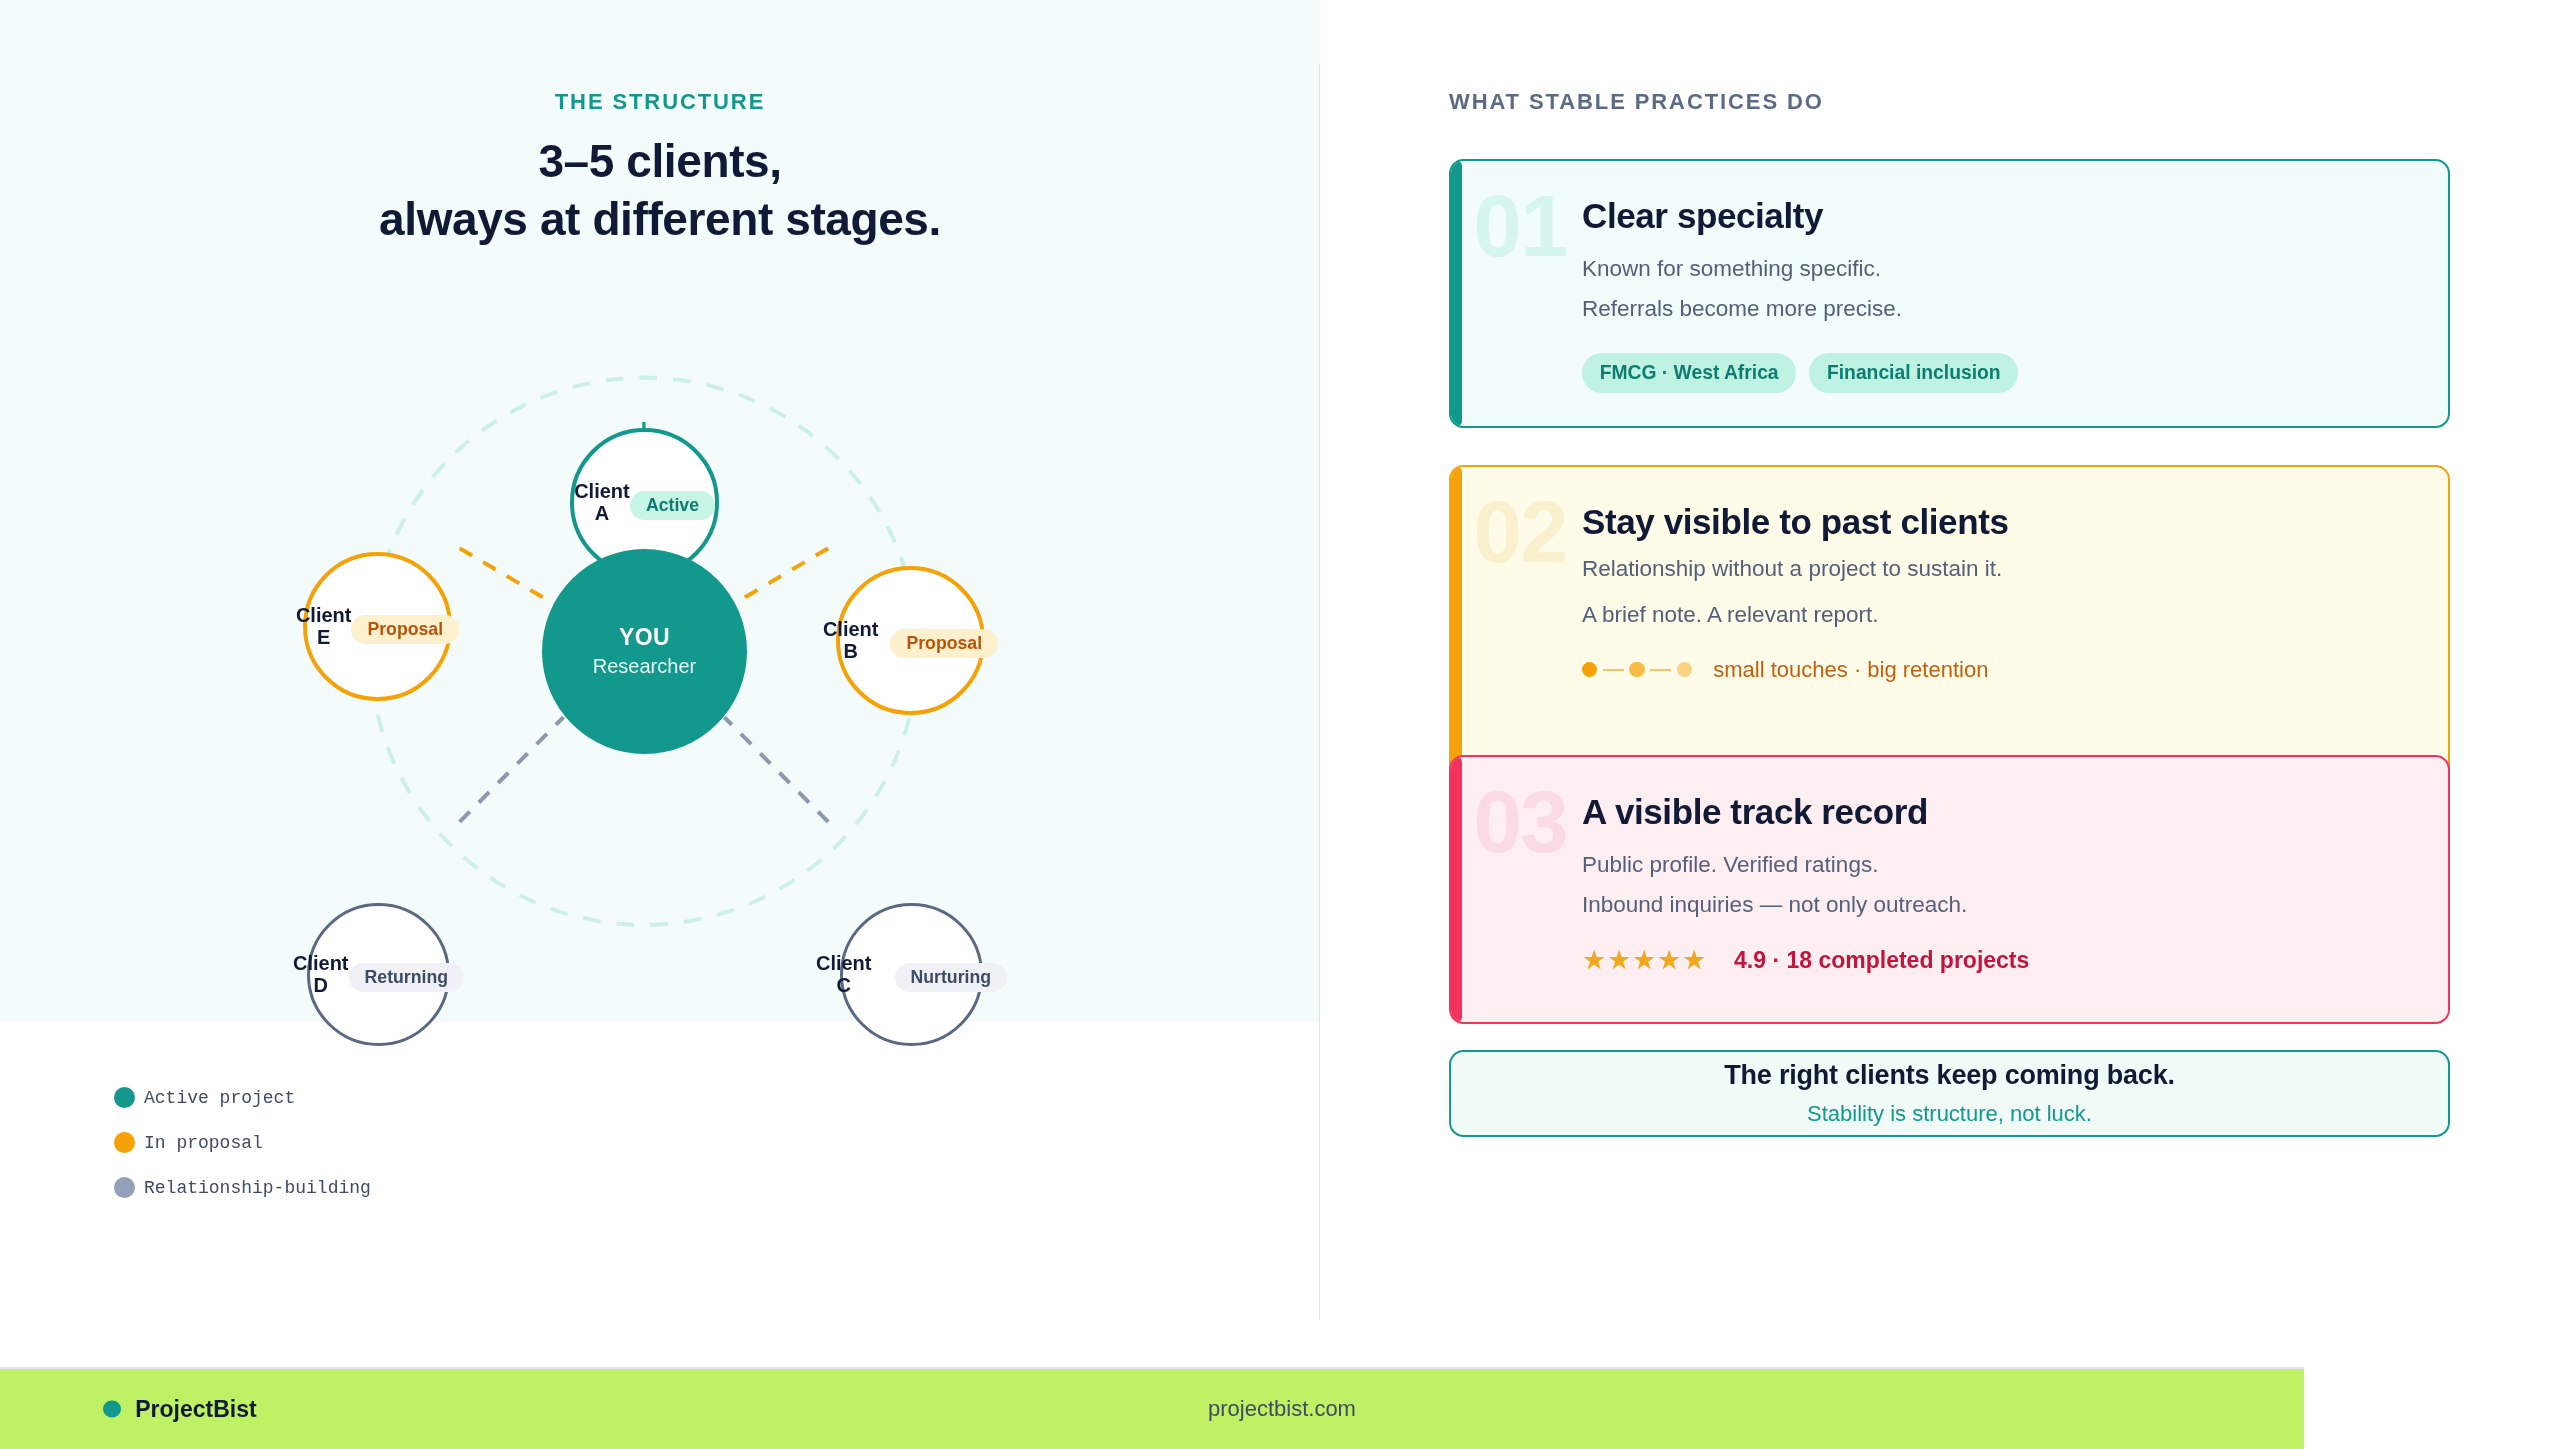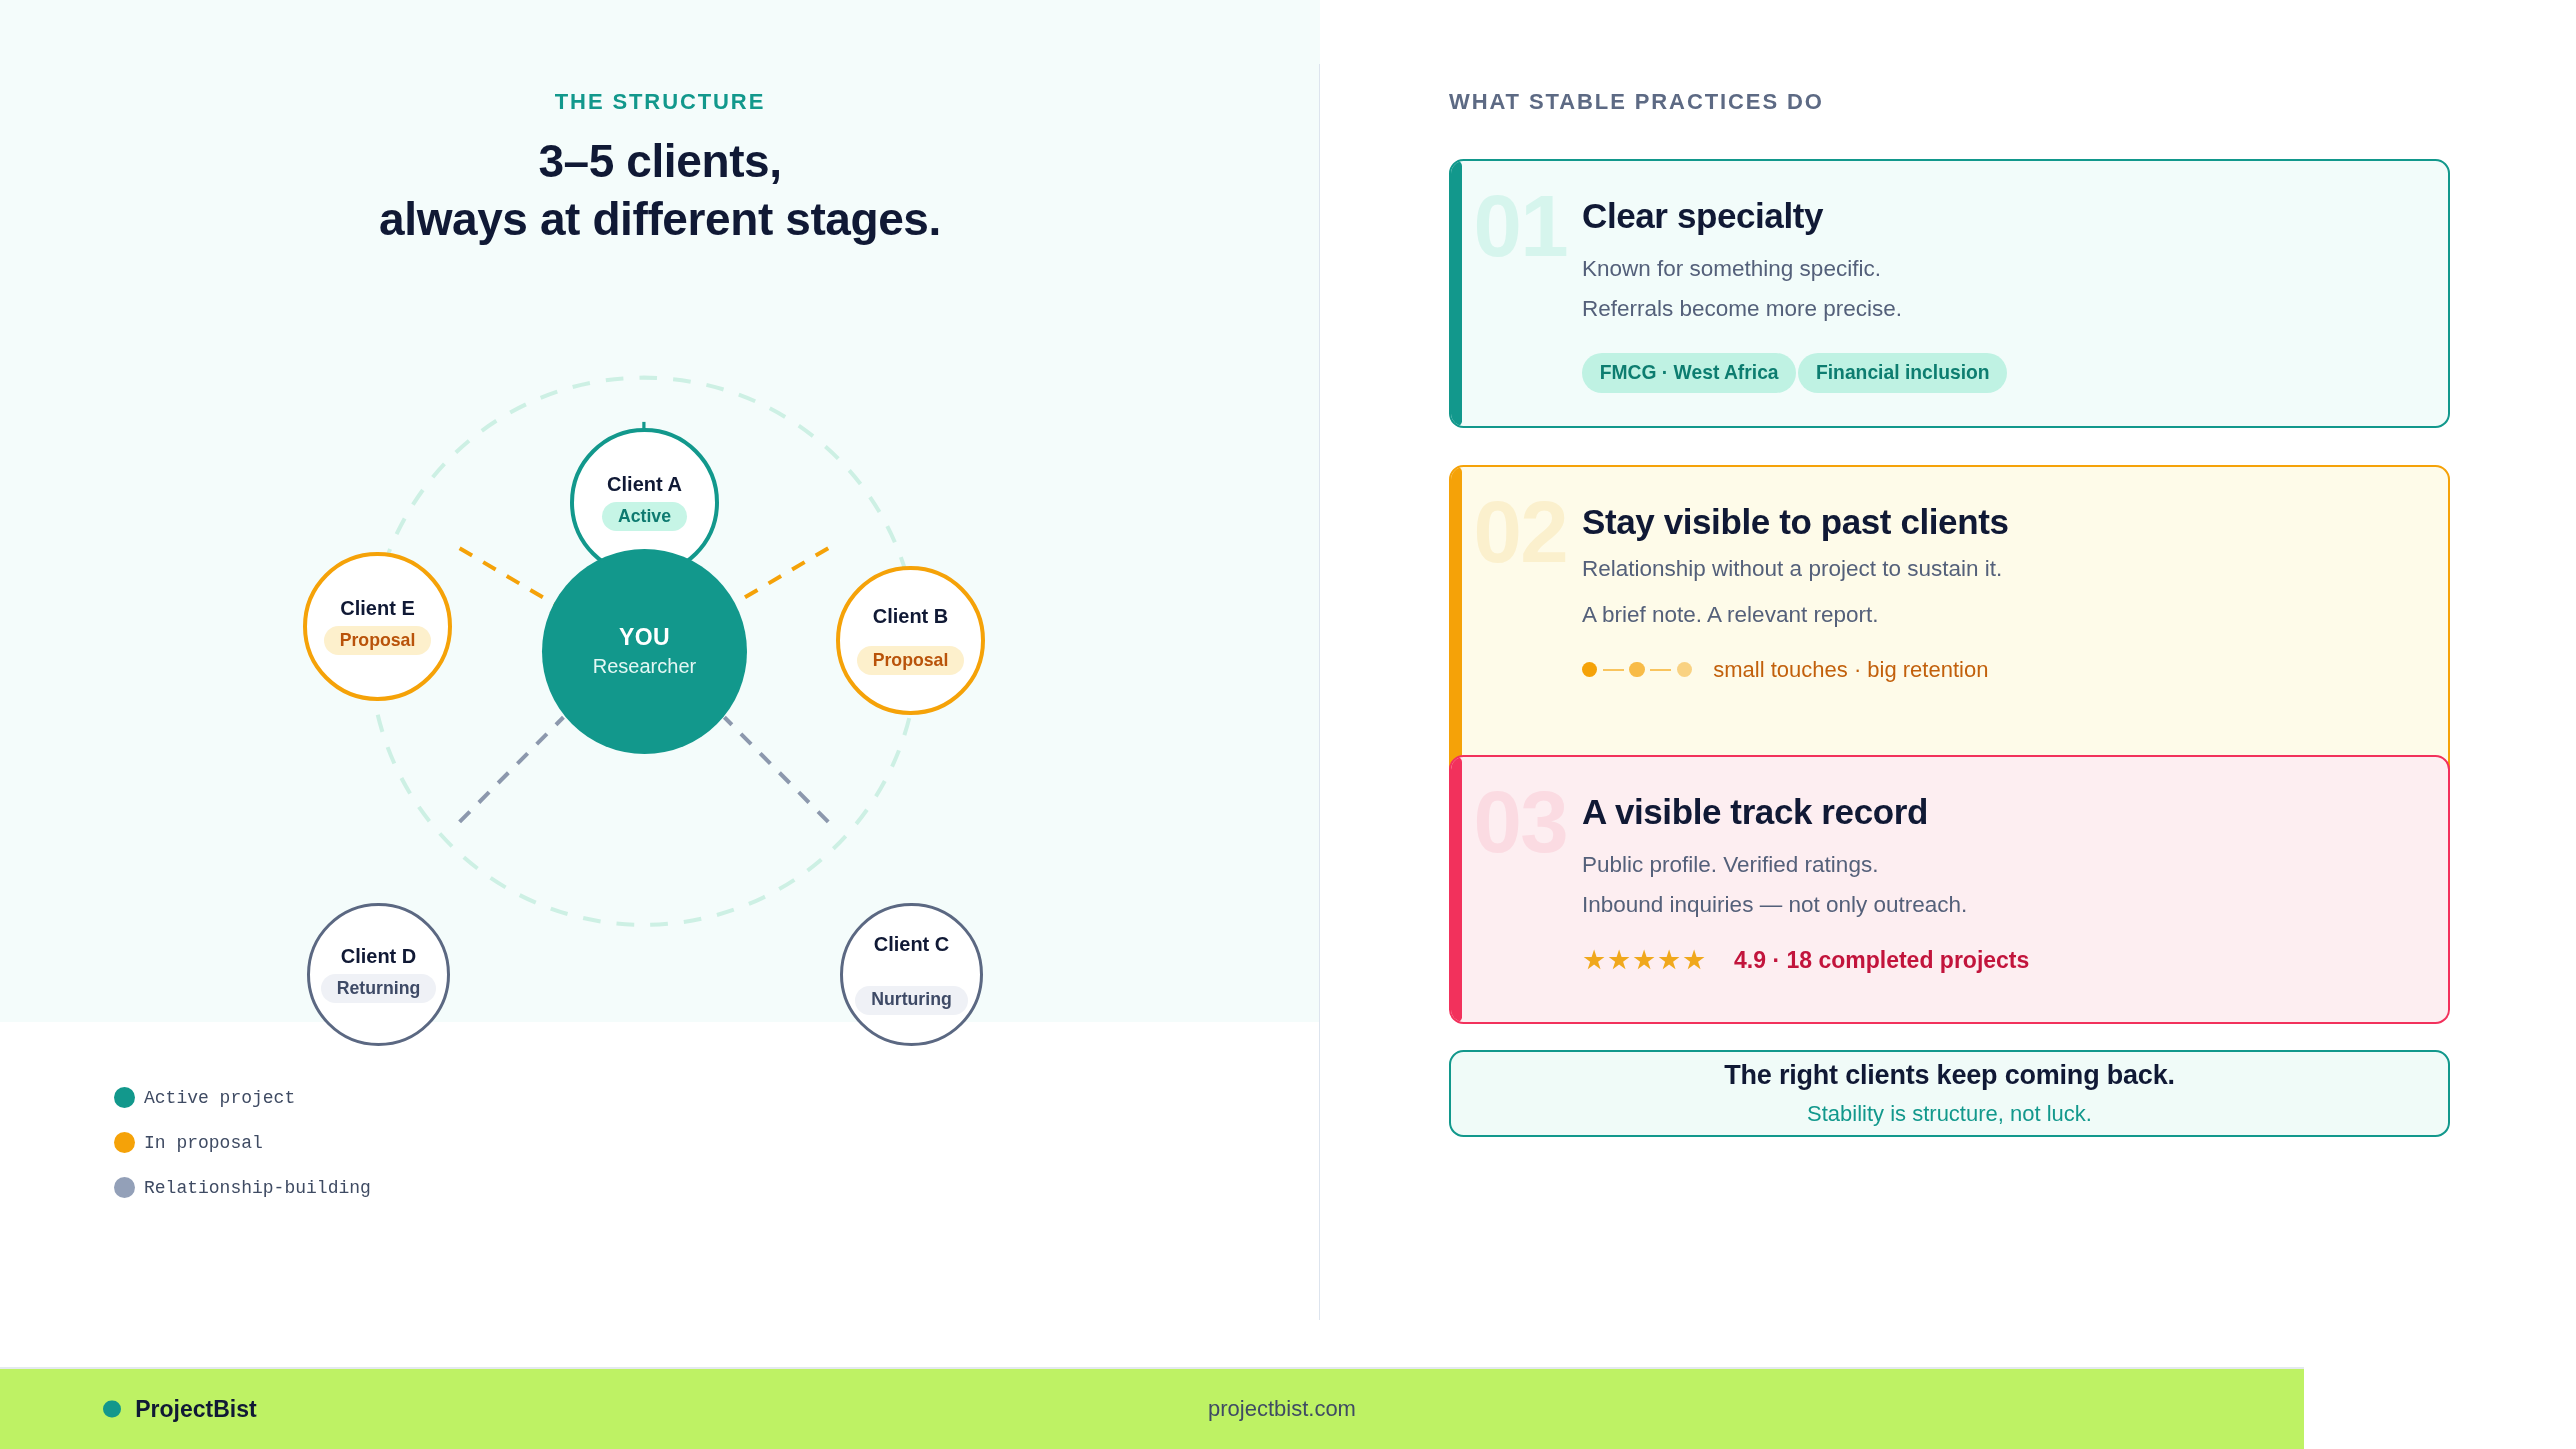--- a/index.html
+++ b/index.html
@@ -50,21 +50,21 @@
     position:relative;
     width:1320px; height:668px;
     margin-top:24px;
   }
   #diagram{ position:absolute; left:0; top:0; }
 
   .node{
     position:absolute;
     border-radius:50%;
     background:#ffffff;
-    display:flex; flex-direction:column;
+    display:flex; 
     align-items:center; justify-content:center;
     text-align:center;
   }
   .node-name{ font-size:20px; font-weight:bold; color:#101935; line-height:1.1; }
   .node-chip{
     margin-top:7.2px;
     font-size:17.7px; font-weight:bold;
     padding:4.8px 16px; border-radius:804px;
     line-height:1.1; white-space:nowrap;
   }
@@ -115,21 +115,21 @@
     position:absolute; left:22.5px; top:21px;
     font-size:87px; font-weight:bold; line-height:1;
     letter-spacing:-1.6px;
     user-select:none;
   }
   .card-body{ position:relative; padding:35px 32px 32px 131px; }
   .card-title{ font-size:35px; font-weight:bold; color:#101935; line-height:1.15; letter-spacing:-0.4px;}
   .card-line{ font-size:22.5px; color:#54607a; margin-top:11.3px; line-height:1.3; }
   .card-line.first{ margin-top:17.7px; }
 
-  .tags{ display:flex; gap:2px; margin-top:29px; }
+  .tags{ display:flex; gap:13px; margin-top:29px; }
   .tag{
     background:#bff2e3; color:#0d7d70;
     font-size:19.3px; font-weight:bold;
     padding:8.9px 17.7px; border-radius:804px; white-space:nowrap;
   }
 
   
   #card-01{ top:159px; height:269px; background:#f2fcfa; border:2.4px solid #12988c; }
   #card-01 .card-bar{ background:#12988c; }
   #card-01 .card-num{ color:#d6f5ed; }

